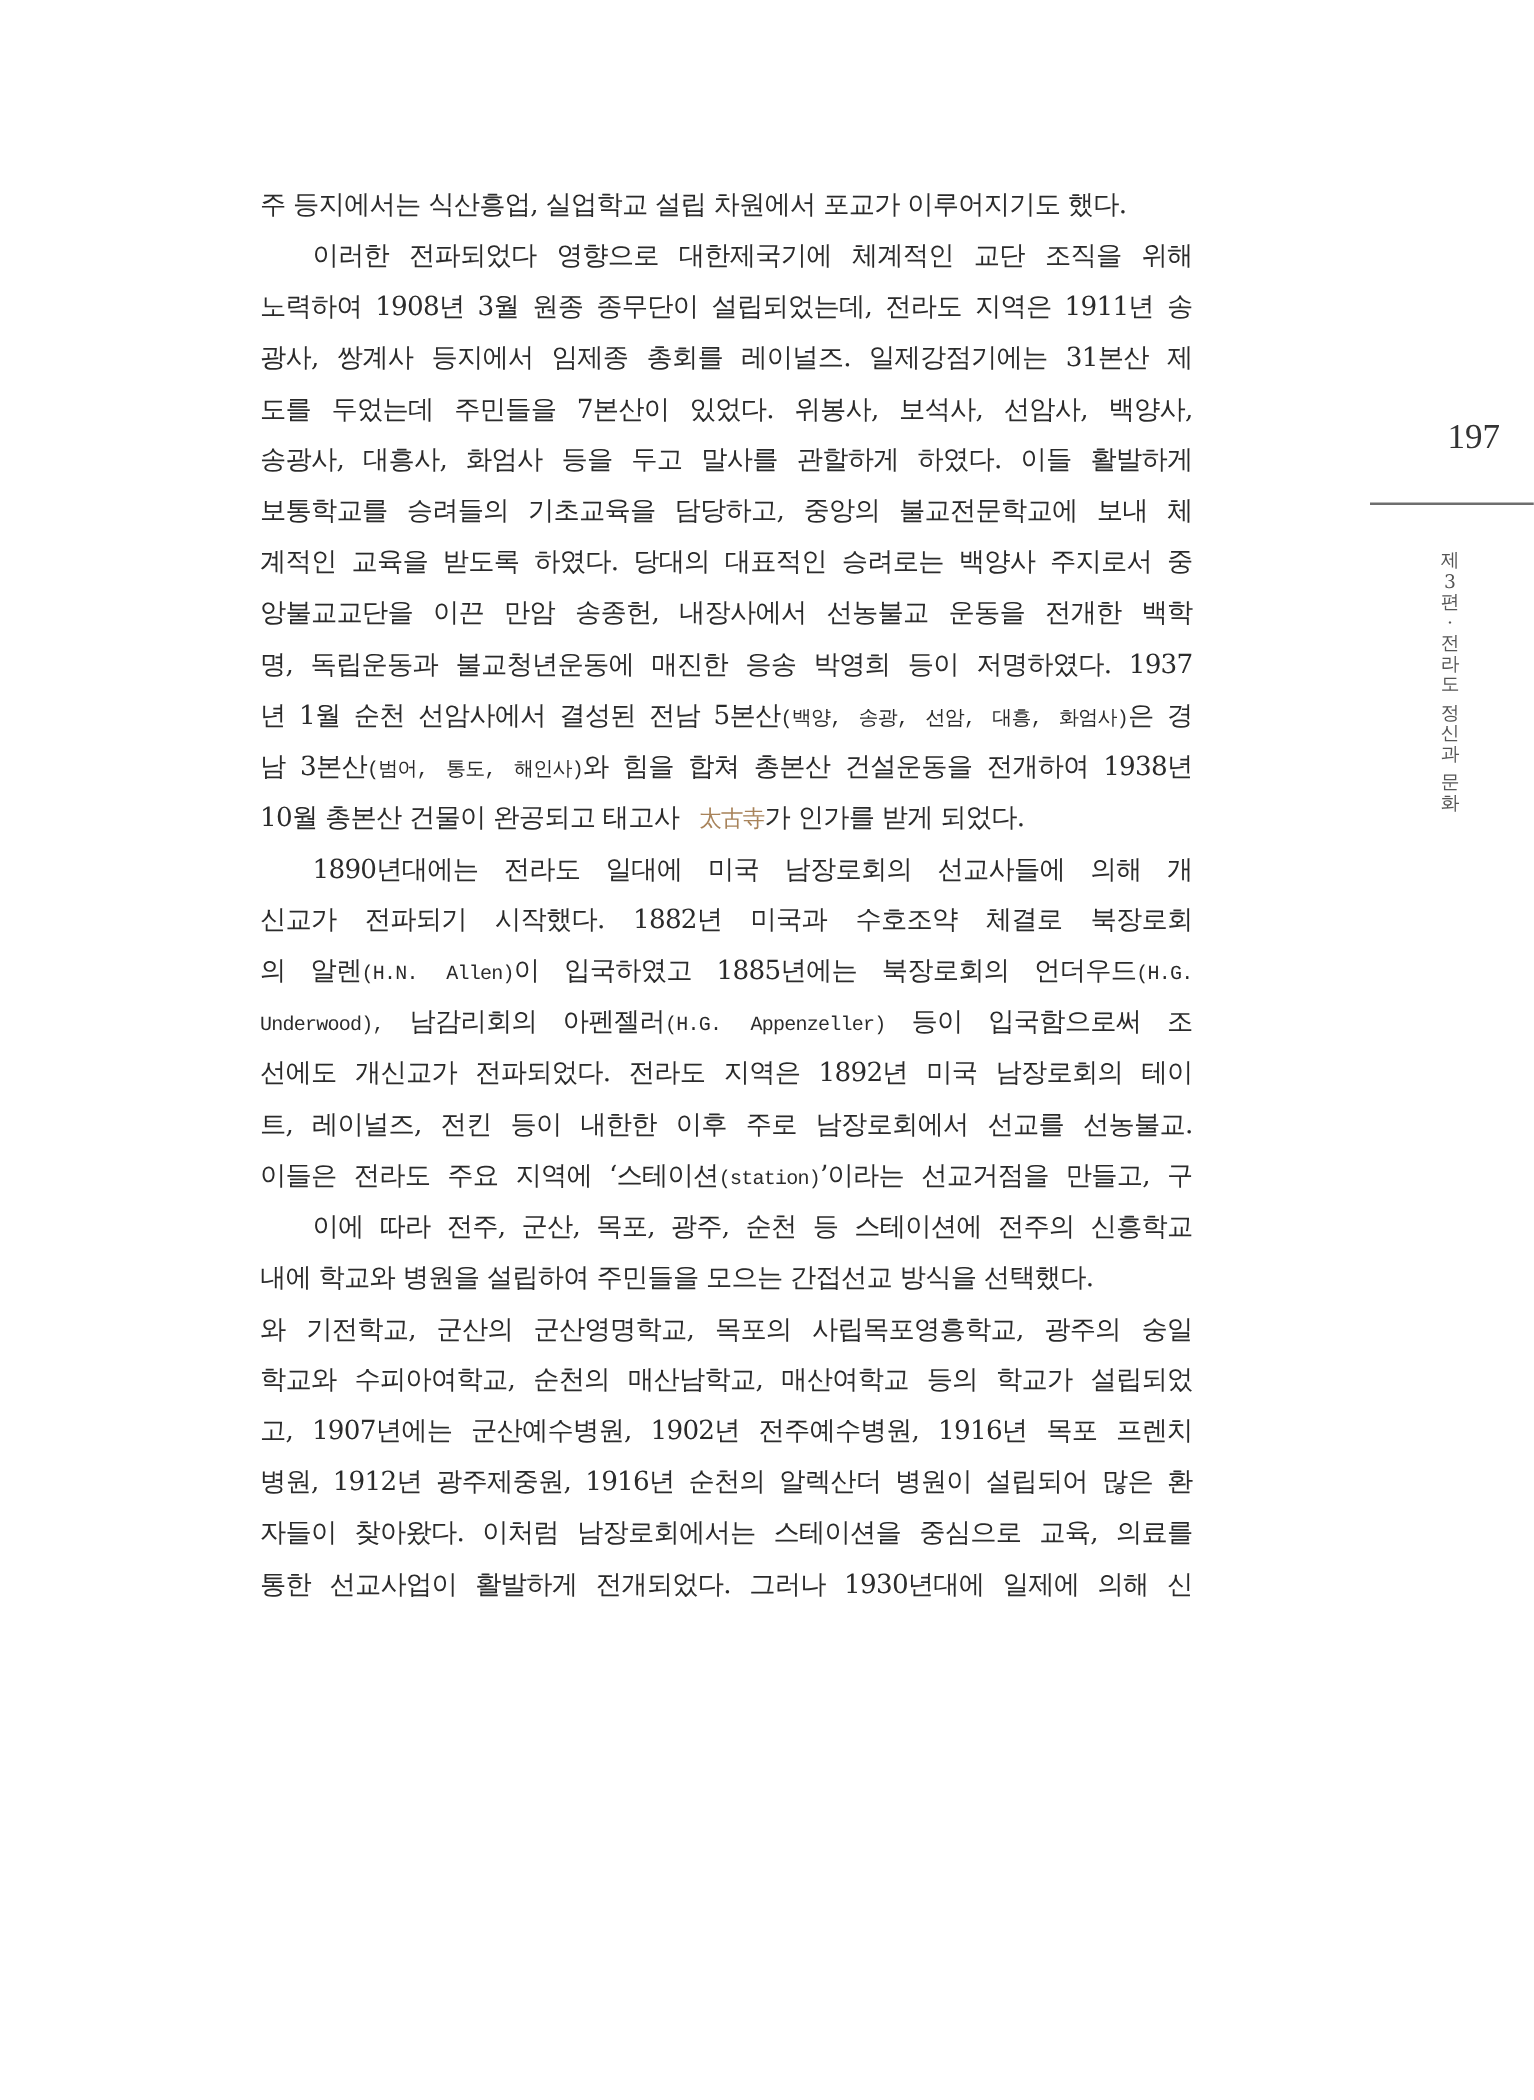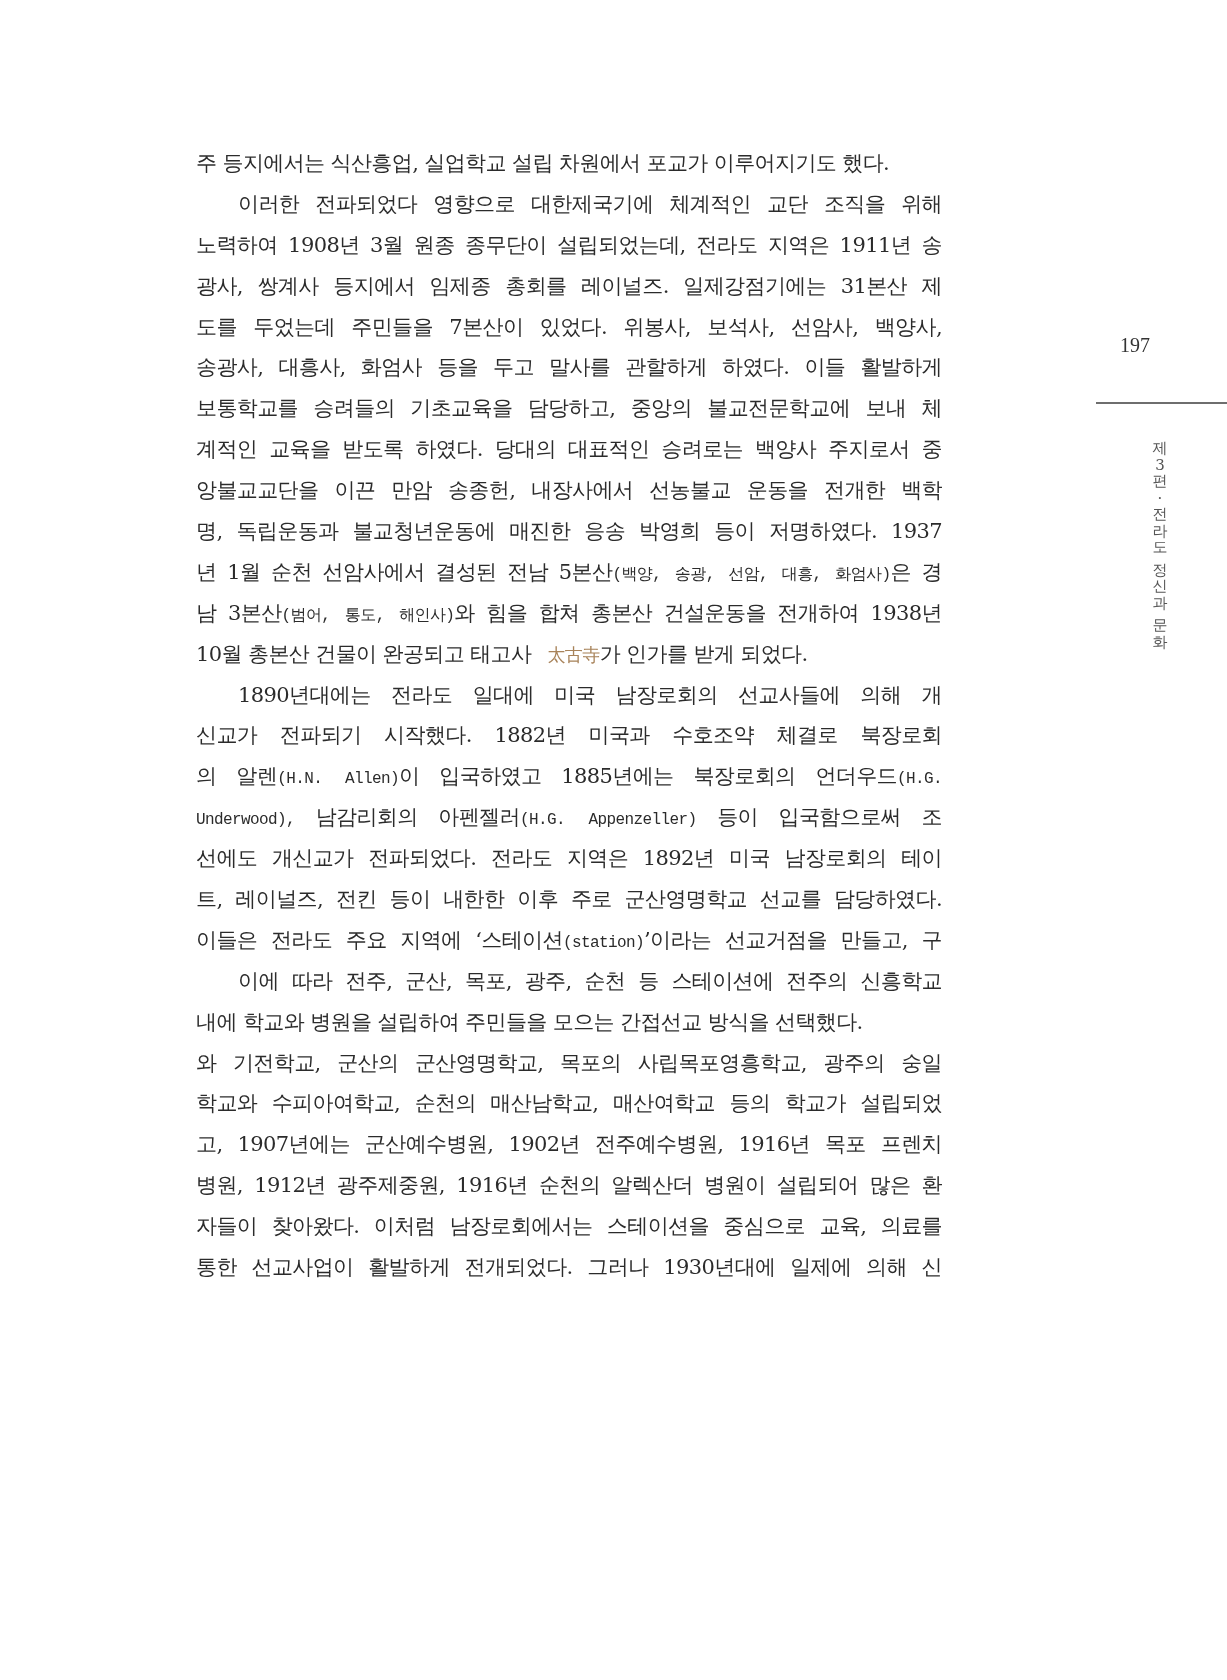--- a/index.html
+++ b/index.html
@@ -10,21 +10,21 @@
   body {
     width: 1227px;
     height: 1680px;
     position: relative;
     overflow: hidden;
     font-family: "DejaVu Serif", "Liberation Serif", serif;
     color: #2b2b2b;
   }
   .body-text {
     position: absolute;
-    left: 196px;
+    left: 208px;
     top: 143px;
     width: 746px;
   }
   .line {
     height: 40.9px;
     line-height: 40.9px;
     font-size: 21px;
     white-space: nowrap;
     text-align: justify;
     text-align-last: justify;
@@ -44,22 +44,22 @@
   .hanja {
     color: #a8835a;
     font-size: 18px;
     margin-left: 16px;
   }
   .page-number {
     position: absolute;
     left: 1120px;
     top: 334px;
     width: 80px;
-    text-align: left;
-    font-size: 20px;
+    text-align: right;
+    font-size: 28px;
     color: #333333;
     font-family: "Liberation Serif", serif;
   }
   .divider {
     position: absolute;
     left: 1096px;
     top: 402px;
     width: 131px;
     height: 0;
     border-top: 2px solid #6e6e6e;
@@ -110,21 +110,21 @@
     </div>
     <div class="line indent">1890년대에는 전라도 일대에 미국 남장로회의 선교사들에 의해 개</div>
     <div class="line">신교가 전파되기 시작했다. 1882년 미국과 수호조약 체결로 북장로회</div>
     <div class="line">
       <span>의 알렌</span><span class="small">(H.N. Allen)</span><span>이 입국하였고 1885년에는 북장로회의 언더우드</span><span class="small">(H.G.</span>
     </div>
     <div class="line">
       <span class="small">Underwood),</span><span> 남감리회의 아펜젤러</span><span class="small">(H.G. Appenzeller)</span><span> 등이 입국함으로써 조</span>
     </div>
     <div class="line">선에도 개신교가 전파되었다. 전라도 지역은 1892년 미국 남장로회의 테이</div>
-    <div class="line">트, 레이널즈, 전킨 등이 내한한 이후 주로 군산영명학교 선교를 담당하였다.</div>
+    <div class="line">트, 레이널즈, 전킨 등이 내한한 이후 주로 남장로회에서 선교를 선농불교.</div>
     <div class="line">
       <span>이들은 전라도 주요 지역에 ‘스테이션</span><span class="small">(station)</span><span>’이라는 선교거점을 만들고, 구</span>
     </div>
     <div class="line indent">이에 따라 전주, 군산, 목포, 광주, 순천 등 스테이션에 전주의 신흥학교</div>
     <div class="line last">내에 학교와 병원을 설립하여 주민들을 모으는 간접선교 방식을 선택했다.</div>
     <div class="line">와 기전학교, 군산의  군산영명학교, 목포의 사립목포영흥학교, 광주의 숭일</div>
     <div class="line">학교와 수피아여학교, 순천의 매산남학교, 매산여학교 등의 학교가 설립되었</div>
     <div class="line">고, 1907년에는 군산예수병원, 1902년 전주예수병원, 1916년 목포 프렌치</div>
     <div class="line">병원, 1912년 광주제중원, 1916년 순천의 알렉산더 병원이 설립되어 많은 환</div>
     <div class="line">자들이 찾아왔다. 이처럼 남장로회에서는 스테이션을 중심으로 교육, 의료를</div>

